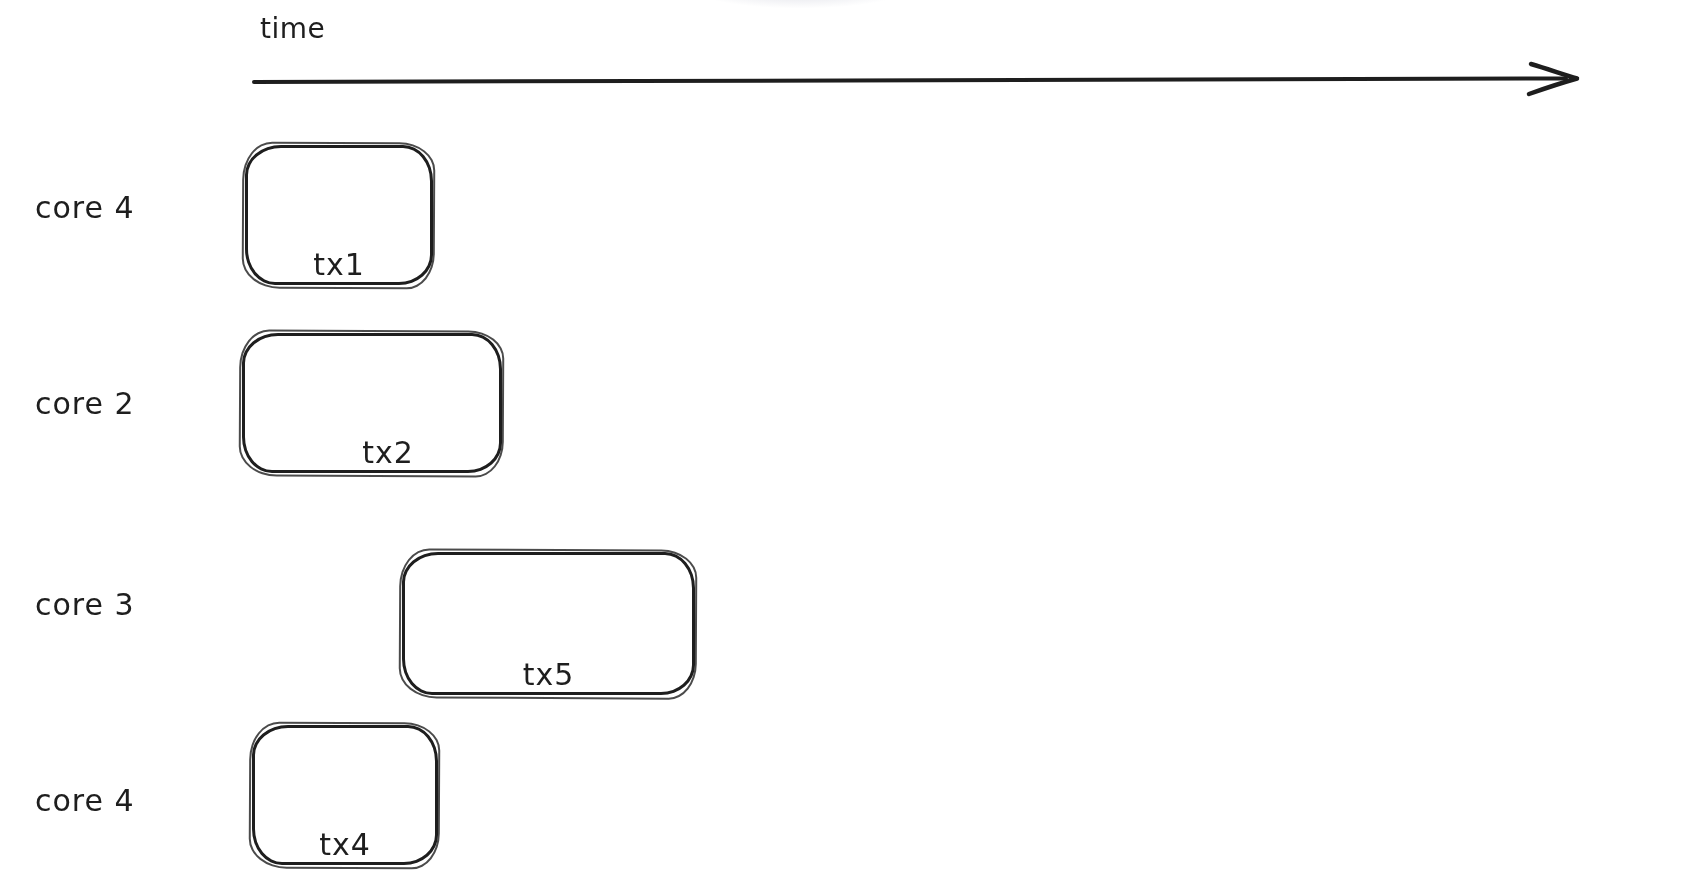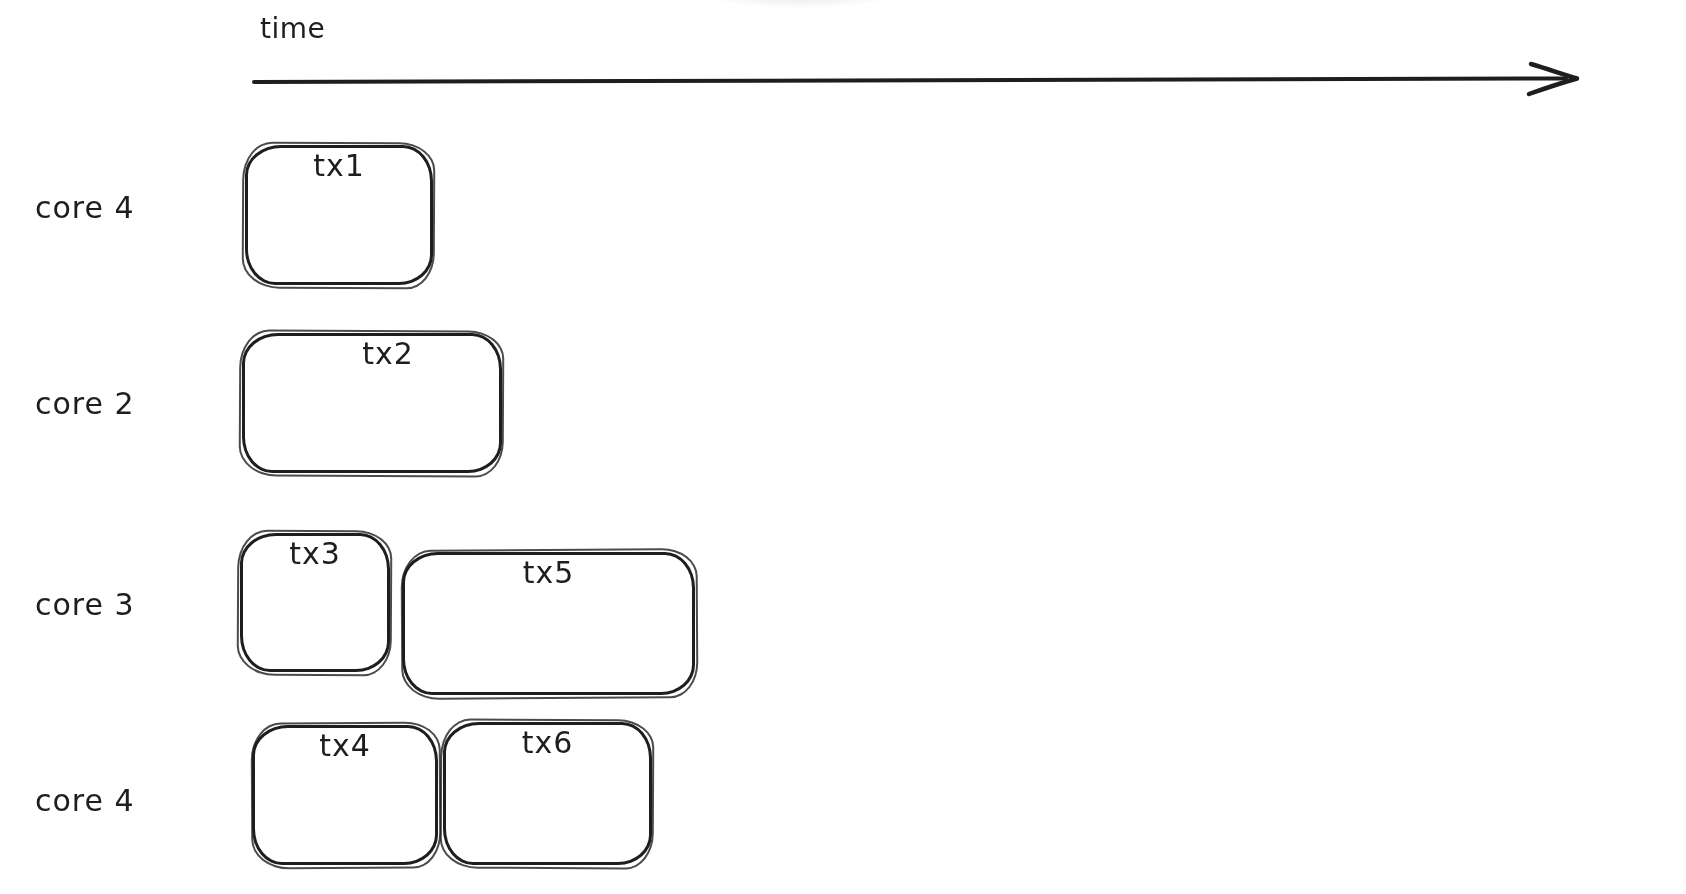--- a/index.html
+++ b/index.html
@@ -67,21 +67,21 @@
     color: #1e1e1e;
   }
 
   .tx-block {
     position: absolute;
     box-sizing: border-box;
     background: #ffffff;
     border: 3.5px solid #1e1e1e;
     border-radius: 36px 30px 34px 30px / 30px 36px 30px 36px;
     display: flex;
-    align-items: flex-start;
+    align-items: flex-end;
     justify-content: center;
   }
 
   
   .tx-block::before {
     content: "";
     position: absolute;
     inset: -6px -5px -7px -6px;
     border: 2px solid rgba(30, 30, 30, 0.8);
     border-radius: 30px 36px 28px 38px / 38px 28px 36px 30px;
@@ -117,28 +117,22 @@
   <div class="rows-layer">
       <div class="core-label" style="top: 207px;">core 4</div>
       <div class="tx-block" style="left: 245px; top: 145px; width: 188px; height: 140px;">
         <span class="tx-label">tx1</span>
       </div>
       <div class="core-label" style="top: 403px;">core 2</div>
       <div class="tx-block" style="left: 242px; top: 333px; width: 260px; height: 140px; padding-left: 32px;">
         <span class="tx-label">tx2</span>
       </div>
       <div class="core-label" style="top: 604px;">core 3</div>
-      <div class="tx-block" style="left: 240px; top: 533px; width: 150px; height: 139px;">
-        <span class="tx-label">tx3</span>
-      </div>
       <div class="tx-block" style="left: 402px; top: 552px; width: 293px; height: 143px;">
         <span class="tx-label">tx5</span>
       </div>
       <div class="core-label" style="top: 800px;">core 4</div>
       <div class="tx-block" style="left: 252px; top: 725px; width: 186px; height: 140px;">
         <span class="tx-label">tx4</span>
       </div>
-      <div class="tx-block" style="left: 443px; top: 722px; width: 209px; height: 143px;">
-        <span class="tx-label">tx6</span>
-      </div>
     </div>
 
 </div>
 
 </body></html>

